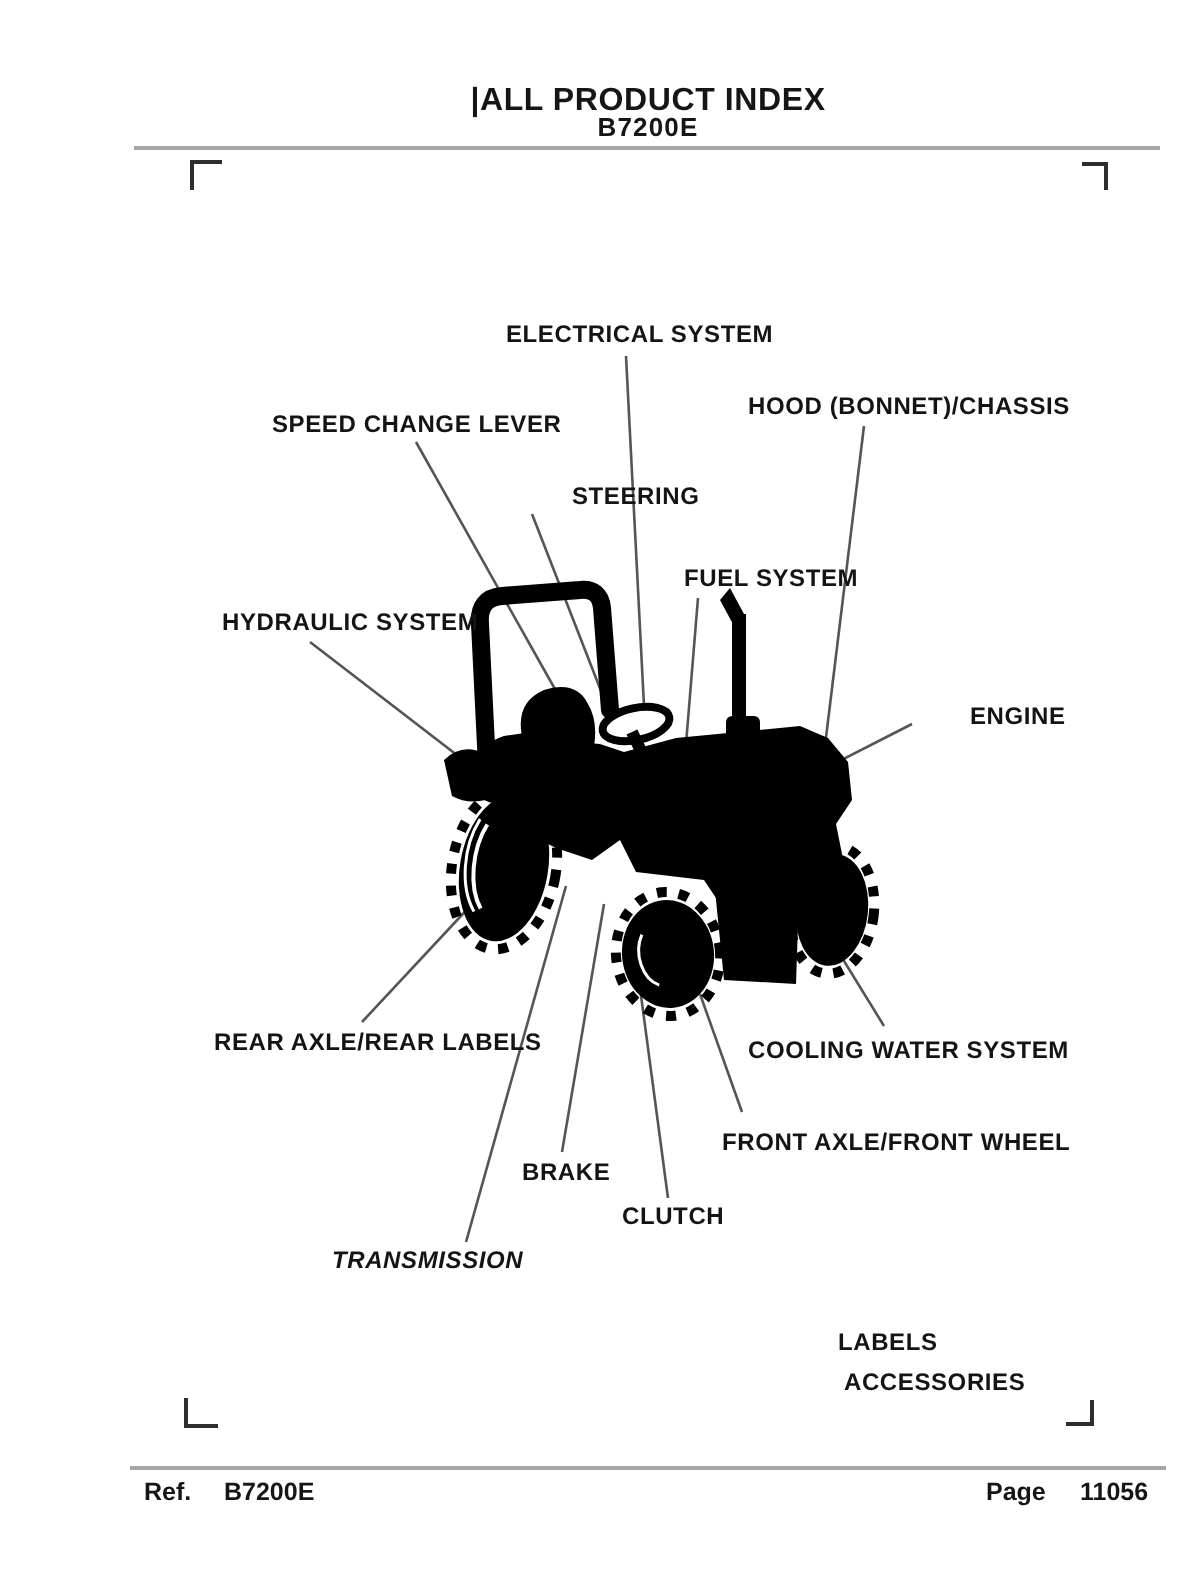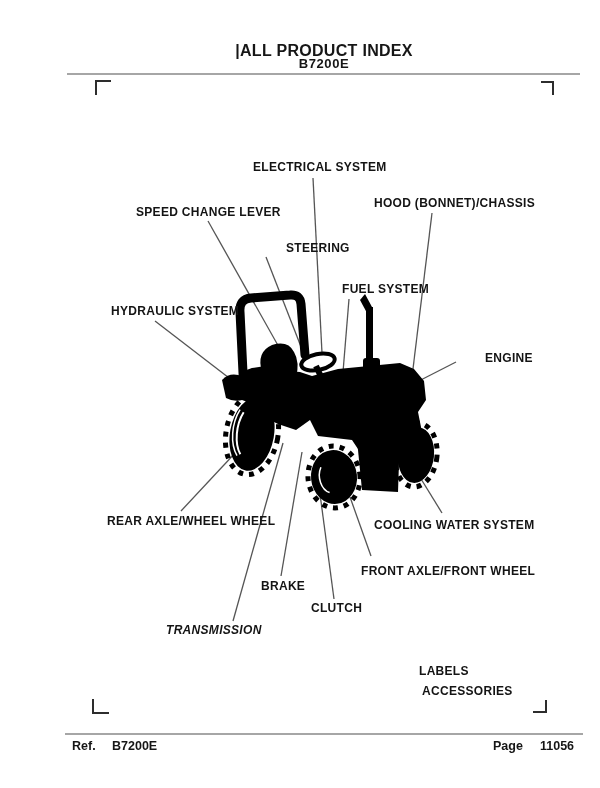--- a/index.html
+++ b/index.html
@@ -107,21 +107,21 @@
     </g>
   </svg>
 
   <div class="callout-label" style="left:253px;top:160px;">ELECTRICAL SYSTEM</div>
   <div class="callout-label" style="left:136px;top:205px;">SPEED CHANGE LEVER</div>
   <div class="callout-label" style="left:374px;top:196px;">HOOD (BONNET)/CHASSIS</div>
   <div class="callout-label" style="left:246px;top:241px;margin-left:40px;">STEERING</div>
   <div class="callout-label" style="left:342px;top:282px;">FUEL SYSTEM</div>
   <div class="callout-label" style="left:111px;top:304px;">HYDRAULIC SYSTEM</div>
   <div class="callout-label" style="left:459px;top:351px;margin-left:26px;">ENGINE</div>
-  <div class="callout-label" style="left:107px;top:514px;">REAR AXLE/WHEEL WHEEL</div>
+  <div class="callout-label" style="left:107px;top:514px;">REAR AXLE/REAR LABELS</div>
   <div class="callout-label" style="left:374px;top:518px;">COOLING WATER SYSTEM</div>
   <div class="callout-label" style="left:361px;top:564px;text-align:right;">FRONT AXLE/FRONT WHEEL</div>
   <div class="callout-label" style="left:261px;top:579px;">BRAKE</div>
   <div class="callout-label" style="left:311px;top:601px;">CLUTCH</div>
   <div class="callout-label" style="left:166px;top:623px;font-style:italic;">TRANSMISSION</div>
   <div class="callout-label" style="left:419px;top:664px;">LABELS</div>
   <div class="callout-label" style="left:422px;top:684px;">ACCESSORIES</div>
 
   <div class="rule rule-bottom"></div>
   <div class="ftr-text ftr-ref-label">Ref.</div>

